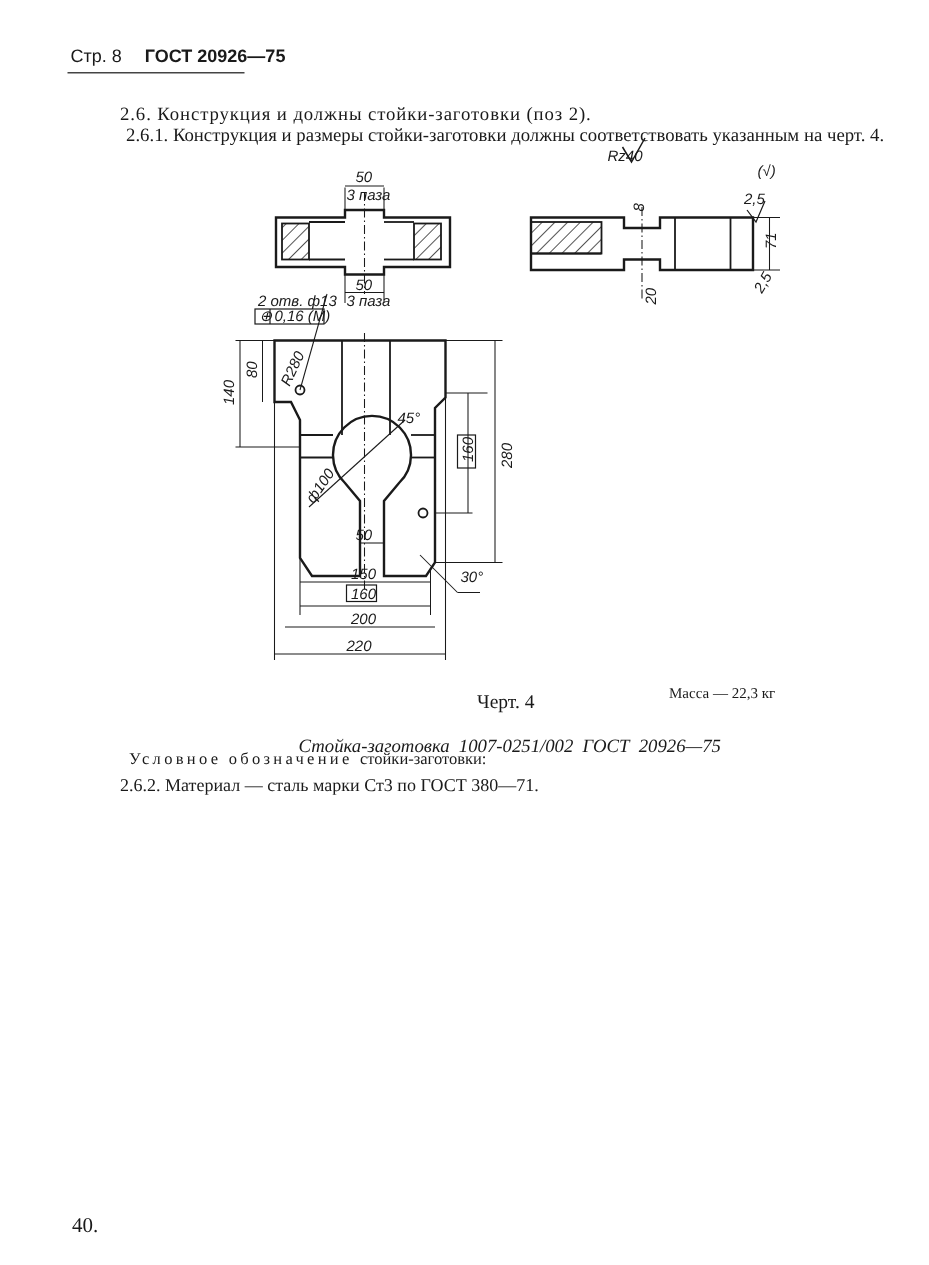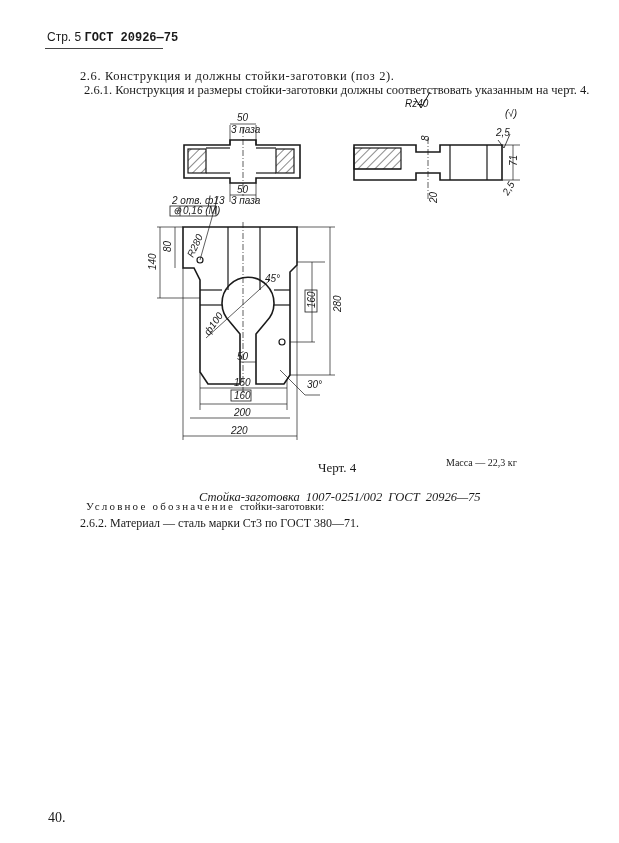--- a/index.html
+++ b/index.html
@@ -1,37 +1,37 @@
 <!DOCTYPE html>
 <html><head>
 <meta charset="utf-8">
 <style>
   html, body { margin: 0; padding: 0; background: #fff; }
   body { width: 619px; height: 843px; position: relative; overflow: hidden; font-family: "Liberation Serif", serif; color: #1a1a1a; }
   .abs { position: absolute; white-space: nowrap; }
   .hdr { left: 47px; top: 30px; font-family: "Liberation Sans", sans-serif; font-size: 12px; }
-  .hdr .std { font-weight: bold; margin-left: 0; font-family: Liberation Mono, monospace; }
+  .hdr .std { font-weight: bold; margin-left: 12px; }
   .hdr-line { left: 45px; top: 48px; width: 118px; height: 1px; background: #444; }
   .p1 { left: 80px; top: 69px; font-size: 12.5px; letter-spacing: 0.6px; }
   .p2 { left: 84px; top: 83px; font-size: 12.5px; }
   .drawing { left: 0; top: 0; }
   .dim { font-family: "Liberation Sans", sans-serif; font-style: italic; font-size: 10px; }
   .mass { left: 446px; top: 443px; font-size: 10px; margin-top: 14px; }
   .chert { left: 318px; top: 460px; font-size: 13px; }
   .cond { left: 86px; top: 500px; font-size: 11px; letter-spacing: 2.2px; }
   .cond span { letter-spacing: 0; }
   .desig { left: 199px; top: 490px; font-size: 12.5px; font-style: italic; word-spacing: 3px; }
   .mat { left: 80px; top: 484px; font-size: 12px; margin-top: 32px; }
   .pageno { left: 48px; top: 810px; font-size: 14px; }
 </style>
 </head>
 <body>
 
 <div class="abs hdr">
-  <span>Стр. 5</span>
+  <span>Стр. 8</span>
   <span class="std">ГОСТ 20926—75</span>
 </div>
 <div class="abs hdr-line"></div>
 
 <div class="abs p1">
   <span>2.6.</span>
   <span>Конструкция и должны стойки-заготовки</span>
   <span>(поз 2).</span>
 </div>
 <div class="abs p2">2.6.1. Конструкция и размеры стойки-заготовки должны соответствовать указанным на черт. 4.</div>

